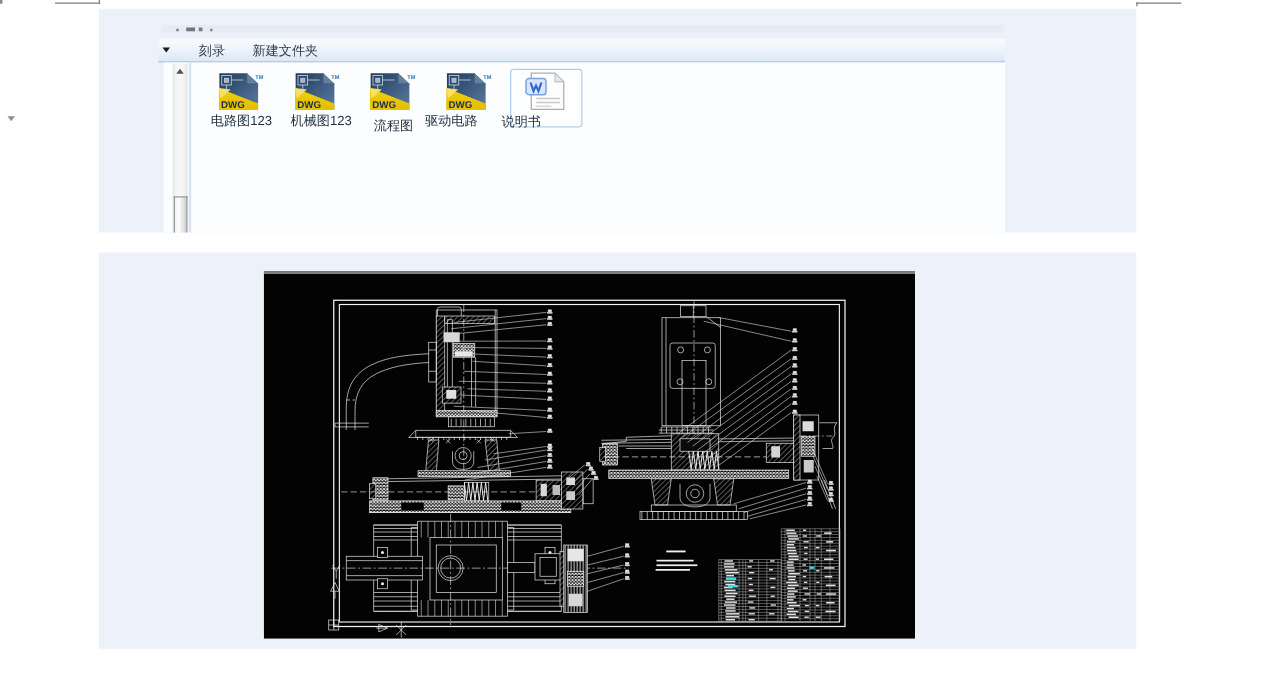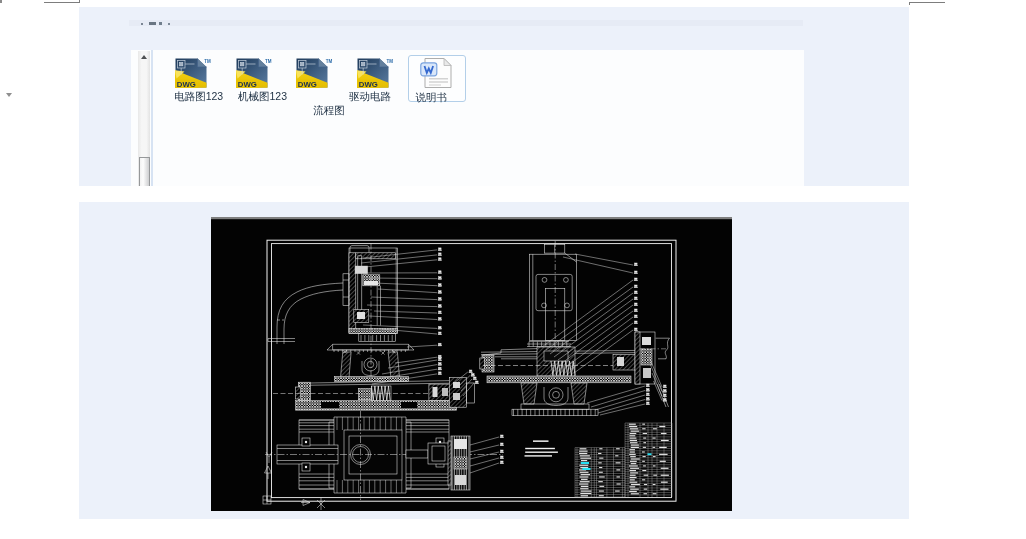--- a/index.html
+++ b/index.html
@@ -1,24 +1,29 @@
 <!DOCTYPE html>
-<html><head><meta charset="utf-8"><style>html,body{margin:0;padding:0;}body{width:1026px;height:539px;background:#fff;font-family:"Liberation Sans",sans-serif;overflow:hidden;position:relative;}div{position:absolute;box-sizing:border-box;}.lbl{font-size:10.5px;color:#1d2f42;text-align:right;white-space:nowrap;}</style></head><body>
+<html><head><meta charset="utf-8"><style>html,body{margin:0;padding:0;}body{width:1026px;height:539px;background:#fff;font-family:"Liberation Sans",sans-serif;overflow:hidden;position:relative;}div{position:absolute;box-sizing:border-box;}.lbl{font-size:10.5px;color:#1d2f42;text-align:center;white-space:nowrap;}</style></head><body>
 <div style="left:0px;top:0px;width:1.5px;height:3px;background:#8a8a8a"></div>
 <div style="left:44px;top:2.2px;width:36px;height:1.2px;background:#7d7d7d"></div>
 <div style="left:79px;top:0px;width:1.2px;height:3.4px;background:#7d7d7d"></div>
 <div style="left:909px;top:1.5px;width:35.5px;height:1.2px;background:#7d7d7d"></div>
 <div style="left:909px;top:1.5px;width:1.2px;height:3px;background:#7d7d7d"></div>
 <div style="left:5.5px;top:92.5px;width:0;height:0;border-left:3.2px solid transparent;border-right:3.2px solid transparent;border-top:4px solid #8f8f8f"></div>
 <div style="left:79px;top:7px;width:830px;height:179px;background:#ecf1fa">
     <div style="left:50px;top:12.5px;width:674px;height:6.5px;background:#e6ebf5"></div>
     <div style="left:61.5px;top:15.5px;width:2.5px;height:2px;background:#7b8694"></div>
     <div style="left:70px;top:15px;width:7px;height:2.7px;background:#6a7683"></div>
     <div style="left:79.5px;top:15px;width:3.5px;height:2.7px;background:#717f8d"></div>
     <div style="left:88.5px;top:15.5px;width:2.5px;height:2px;background:#7d8a98"></div>
+    <div style="left:48px;top:23.5px;width:677px;height:19.5px;background:linear-gradient(#fafcfe,#eef4fb 45%,#dce8f6);border-bottom:1.5px solid #a9c0e0">
+      <div style="left:3px;top:7.5px;width:0;height:0;border-left:3.5px solid transparent;border-right:3.5px solid transparent;border-top:4px solid #1b1b1b"></div>
+      <div style="left:32px;top:3px;font-size:10.5px;color:#303d49">刻录</div>
+      <div style="left:75px;top:3px;font-size:10.5px;color:#303d49">新建文件夹</div>
+    </div>
     <div style="left:52px;top:43px;width:673px;height:136px;background:#fcfdfe"></div>
     <div style="left:59.2px;top:43.5px;width:12.2px;height:135.5px;background:linear-gradient(90deg,#e8e8e8,#f6f6f6 30%,#f6f6f6 70%,#e3e3e3)"></div>
     <div style="left:62px;top:47.5px;width:0;height:0;border-left:3.5px solid transparent;border-right:3.5px solid transparent;border-bottom:4px solid #4e5052"></div>
     <div style="left:59.7px;top:150px;width:11.2px;height:29px;border:1px solid #96989a;border-bottom:none;background:linear-gradient(90deg,#f2f2f2,#fdfdfd 35%,#cdced0)"></div>
     <div style="left:72.2px;top:43px;width:1.5px;height:136px;background:#d7e3f3"></div>
     <div style="left:95.7px;top:51px;width:32px;height:30px"><svg width="32" height="30" viewBox="0 0 32 30">
         <defs>
           <linearGradient id="bg0" x1="0" y1="0" x2="1" y2="1">
             <stop offset="0" stop-color="#1f3b5b"></stop>
             <stop offset="1" stop-color="#5b7da2"></stop>
@@ -87,21 +92,21 @@
         <path d="M0,12.3 L9.5,13.6 L1.5,20.5 Z" fill="#f8e25c"></path>
         <path d="M0,21.8 H19.8 L23.2,29.7 H0 Z" fill="#e8c303"></path>
         <g stroke="#ccd6e1" stroke-width="0.7" fill="none" opacity="0.95">
           <rect x="2.4" y="2.4" width="7.6" height="7.6"></rect>
           <rect x="4.6" y="4.6" width="3.2" height="3.2" fill="#aab8c8"></rect>
           <path d="M10,6 H19.5 M6.2,10 V16.5"></path>
         </g>
         <text x="1.8" y="28.6" font-family="Liberation Sans" font-size="7.8" font-weight="bold" fill="#1b3050">DWG</text>
       </svg></div>
     <div style="left:246.8px;top:51.5px;font-size:4.5px;font-weight:bold;color:#2d6ca9">TM</div>
-    <div class="lbl" style="left:205.8px;top:97px;width:60px">流程图</div>
+    <div class="lbl" style="left:205.8px;top:87px;width:60px">流程图</div>
     <div style="left:278.1px;top:51px;width:32px;height:30px"><svg width="32" height="30" viewBox="0 0 32 30">
         <defs>
           <linearGradient id="bg3" x1="0" y1="0" x2="1" y2="1">
             <stop offset="0" stop-color="#1f3b5b"></stop>
             <stop offset="1" stop-color="#5b7da2"></stop>
           </linearGradient>
           <linearGradient id="yg3" x1="0" y1="0" x2="0" y2="1">
             <stop offset="0" stop-color="#f2d012"></stop>
             <stop offset="1" stop-color="#e4bd00"></stop>
           </linearGradient>

